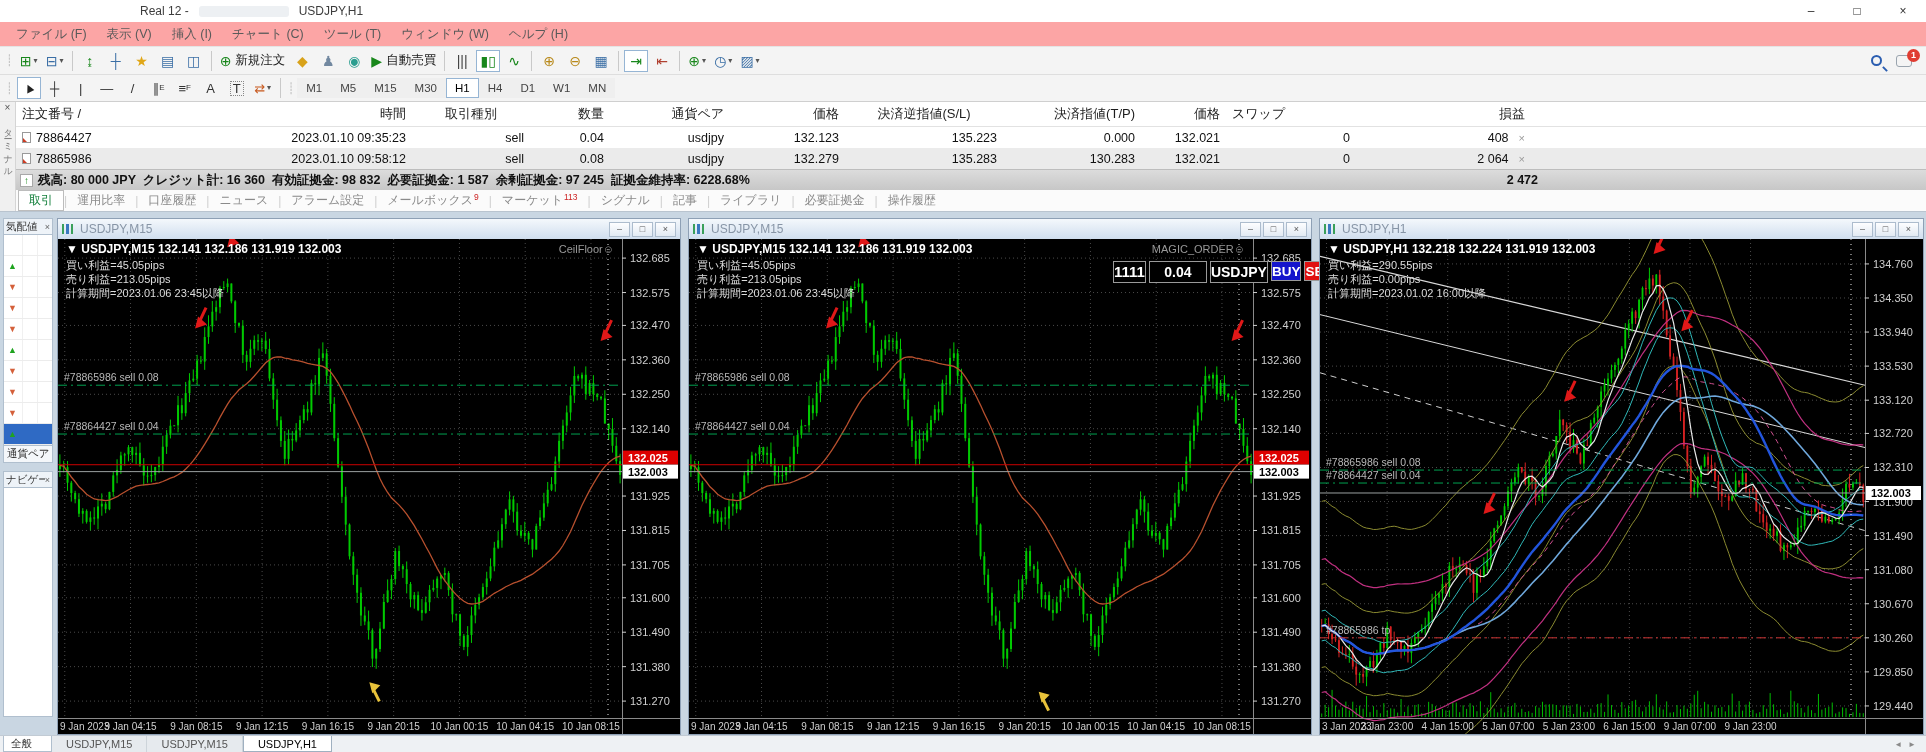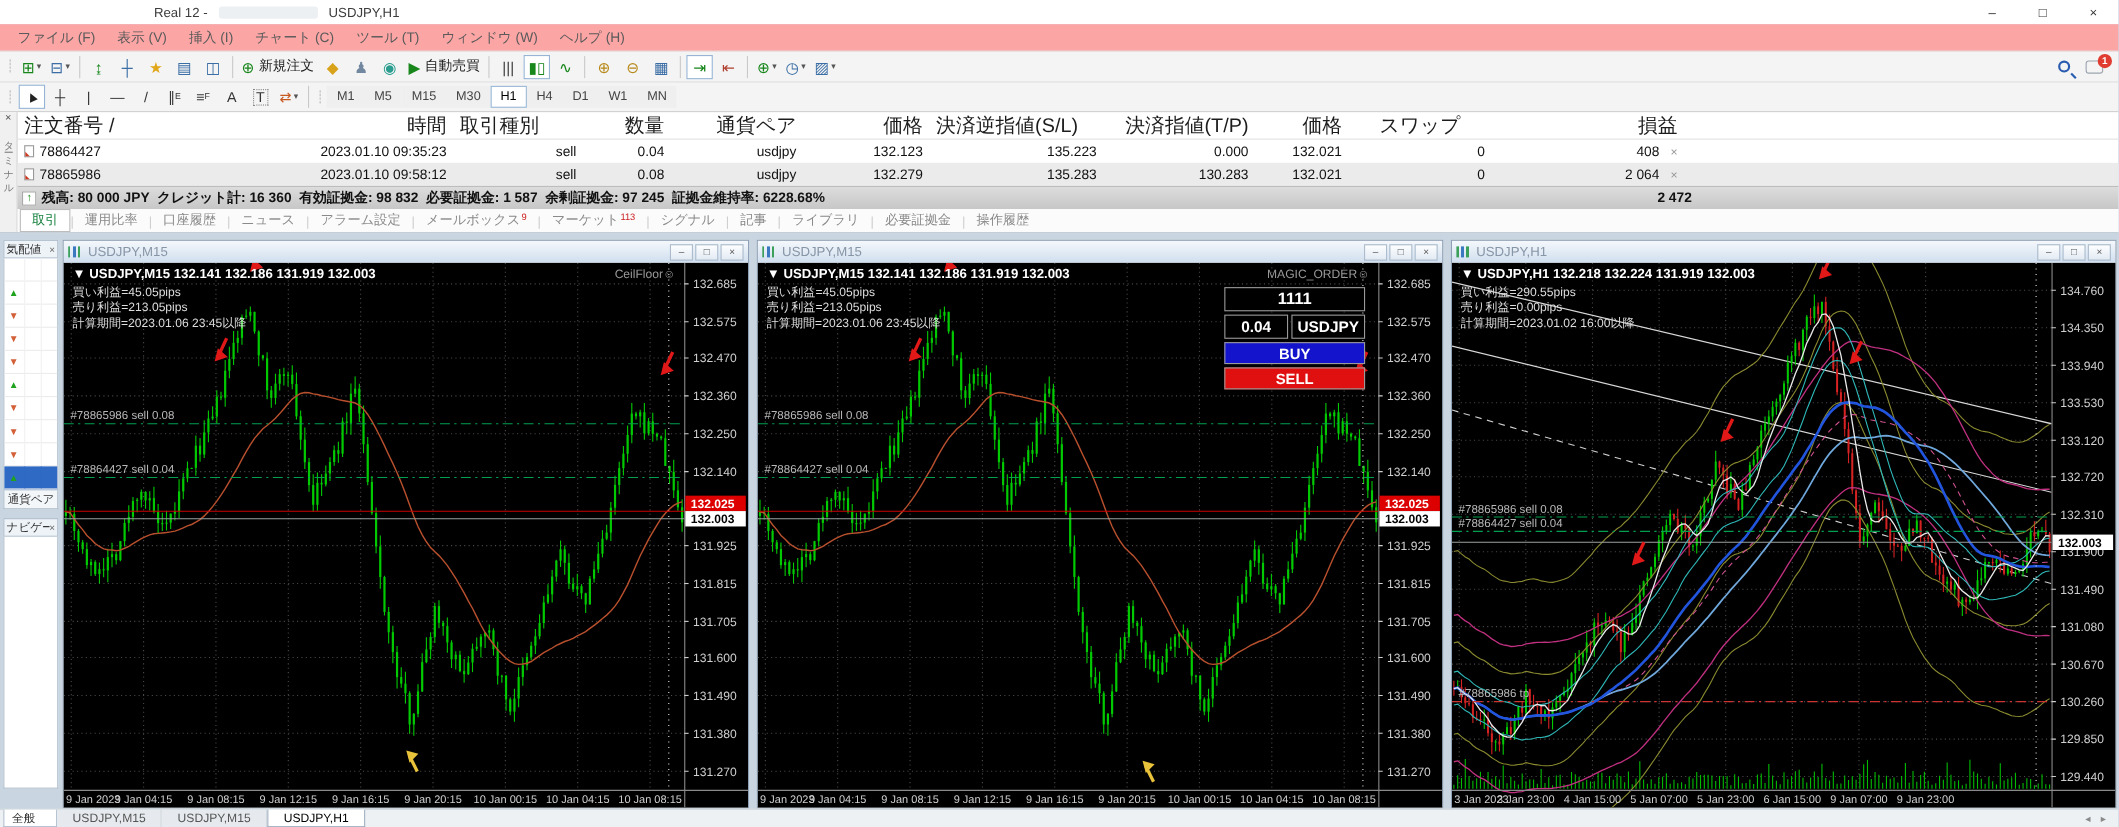--- a/index.html
+++ b/index.html
@@ -36,21 +36,21 @@
   .chat { width:16px; height:12px; border:1.5px solid #9aa4ae; border-radius:3px; position:relative; }
   .chat .badge { position:absolute; top:-7px; right:-9px; background:#e03c31; color:#fff; font-size:9px; min-width:13px; height:13px; border-radius:7px; display:flex; align-items:center; justify-content:center; font-weight:bold; }
   .tf-btn { font-size:11.5px; color:#444; padding:3px 8px; border:1px solid transparent; }
   .tf-btn.active { background:#fff; border:1px solid #96b5d4; color:#000; }
   
   .terminal { height:110px; display:flex; background:#fff; border-bottom:1px solid #b9c4cf; }
   .term-side { width:16px; background:#f0f0f0; border-right:1px solid #d5d5d5; display:flex; flex-direction:column; align-items:center; }
   .term-close { font-size:10px; color:#555; line-height:12px; }
   .term-side-label { writing-mode:vertical-rl; font-size:9px; color:#777; margin-top:8px; letter-spacing:2px; }
   .term-main { flex:1; display:flex; flex-direction:column; position:relative; }
-  .orders-header { height:25px; display:flex; align-items:center; border-bottom:1px solid #e2e2e2; font-size:18px; color:#1c1c1c; }
+  .orders-header { height:25px; display:flex; align-items:center; border-bottom:1px solid #e2e2e2; font-size:13px; color:#1c1c1c; }
   .oh-cell, .or-cell { padding:0 6px; white-space:nowrap; overflow:hidden; }
   .orders-row { height:21px; display:flex; align-items:center; font-size:12.5px; color:#111; }
   .orders-row.alt { background:#ebebeb; }
   .doc-ico { width:9px; height:11px; border:1px solid #999; background:#fff; display:inline-block; position:relative; margin-right:5px; flex:none; }
   .doc-ico::after { content:""; position:absolute; left:0; bottom:0; border-bottom:4px solid #cc3a22; border-right:4px solid transparent; }
   .close-x { color:#9a9a9a; margin-left:10px; font-size:11px; }
   .balance-row { height:21px; background:linear-gradient(#dcdcdc,#c7c7c7); display:flex; align-items:center; font-size:12.5px; font-weight:bold; color:#111; border-top:1px solid #bdbdbd; position:relative; }
   .up-ico { width:13px; height:13px; background:#fff; border:1px solid #a8a8a8; color:#1a8a1b; font-size:10px; line-height:11px; text-align:center; margin:0 5px 0 4px; flex:none; font-weight:bold; }
   .balance-text { white-space:pre; }
   .balance-total { position:absolute; right:388px; font-weight:bold; }
@@ -76,21 +76,21 @@
   .mw-tab { height:17px; background:#f4f7fa; border:1px solid #b0bfce; border-top:none; font-size:10.5px; color:#333; display:flex; align-items:center; padding:0 3px; overflow:hidden; white-space:nowrap; }
   .nav-body { background:#fff; border:1px solid #b0bfce; border-top:none; height:229px; }
   
   .chart-win { position:absolute; top:6px; height:517px; background:#e7e4dd; border:1px solid #8ea0b5; }
   .cw-titlebar { height:20px; background:linear-gradient(#f4f8fc,#d0deee); display:flex; align-items:center; padding:0 4px; font-size:12px; color:#8795a6; }
   .cw-icon { width:13px; height:10px; margin-right:5px; background:linear-gradient(90deg,#3aa05a 0 2px,transparent 2px 4px,#3a78c0 4px 7px,transparent 7px 9px,#3aa05a 9px 11px,transparent 11px); }
   .cw-btns { margin-left:auto; display:flex; gap:2px; }
   .cw-btn { width:21px; height:15px; background:linear-gradient(#fdfeff,#e2eaf3); border:1px solid #acbccd; font-size:9px; color:#555; display:flex; align-items:center; justify-content:center; }
   .chart-svg { display:block; background:#000; }
   svg text { font-family:"Liberation Sans",sans-serif; }
-  .trade-panel { position:absolute; width:128px; display:flex; flex-direction:column; gap:3px; }
+  .trade-panel { position:absolute; width:128px; display:flex; flex-direction:row; gap:3px; }
   .tp-row { display:flex; gap:3px; }
   .tp-box { background:#000; border:1px solid #9a9a9a; color:#fff; font-weight:bold; text-align:center; }
   .tp-magic { height:22px; font-size:15px; line-height:20px; }
   .tp-lot { width:58px; height:22px; font-size:14px; line-height:20px; }
   .tp-sym { flex:1; height:22px; font-size:14px; line-height:20px; }
   .tp-buy { height:20px; background:#1414cc; color:#fff; font-weight:bold; text-align:center; font-size:13.5px; line-height:20px; border:1px solid #9a9a9a; }
   .tp-sell { height:20px; background:#e01010; color:#fff; font-weight:bold; text-align:center; font-size:13.5px; line-height:20px; border:1px solid #9a9a9a; }
   
   .bottom-bar { position:absolute; top:735px; left:0; width:1926px; height:17px; background:#eef1f4; border-top:1px solid #c2cbd4; display:flex; align-items:stretch; }
   .gen-tab { width:49px; margin-left:3px; font-size:10.5px; color:#333; background:#fff; border:1px solid #b0bfce; border-top:none; display:flex; align-items:center; padding-left:7px; }
@@ -266,28 +266,28 @@
 
 <div class="terminal">
   <div class="term-side">
     <span class="term-close">×</span>
     <span class="term-side-label">ターミナル</span>
   </div>
   <div class="term-main">
     <div class="orders-header" id="orders-header">
         <span class="oh-cell" style="width: 168px; text-align: left;">注文番号 /</span>
         <span class="oh-cell" style="width: 228px; text-align: right;">時間</span>
-        <span class="oh-cell" style="width: 118px; text-align: left;">取引種別</span>
+        <span class="oh-cell" style="width: 118px; text-align: center;">取引種別</span>
         <span class="oh-cell" style="width: 80px; text-align: right;">数量</span>
         <span class="oh-cell" style="width: 120px; text-align: right;">通貨ペア</span>
         <span class="oh-cell" style="width: 115px; text-align: right;">価格</span>
-        <span class="oh-cell" style="width: 158px; text-align: left;">決済逆指値(S/L)</span>
+        <span class="oh-cell" style="width: 158px; text-align: center;">決済逆指値(S/L)</span>
         <span class="oh-cell" style="width: 138px; text-align: right;">決済指値(T/P)</span>
         <span class="oh-cell" style="width: 85px; text-align: right;">価格</span>
-        <span class="oh-cell" style="width: 130px; text-align: center;">スワップ</span>
+        <span class="oh-cell" style="width: 130px; text-align: left;">スワップ</span>
         <span class="oh-cell" style="width: 175px; text-align: right;">損益</span>
       </div>
     <div id="orders-rows">
         <div class="orders-row">
           <span class="or-cell" style="width: 168px; text-align: left; display: flex; align-items: center;">
             <span class="doc-ico"></span>
             <span>78864427</span>
           </span>
           <span class="or-cell" style="width: 228px; text-align: right;">2023.01.10 09:35:23</span>
           <span class="or-cell" style="width: 118px; text-align: right;">sell</span>

